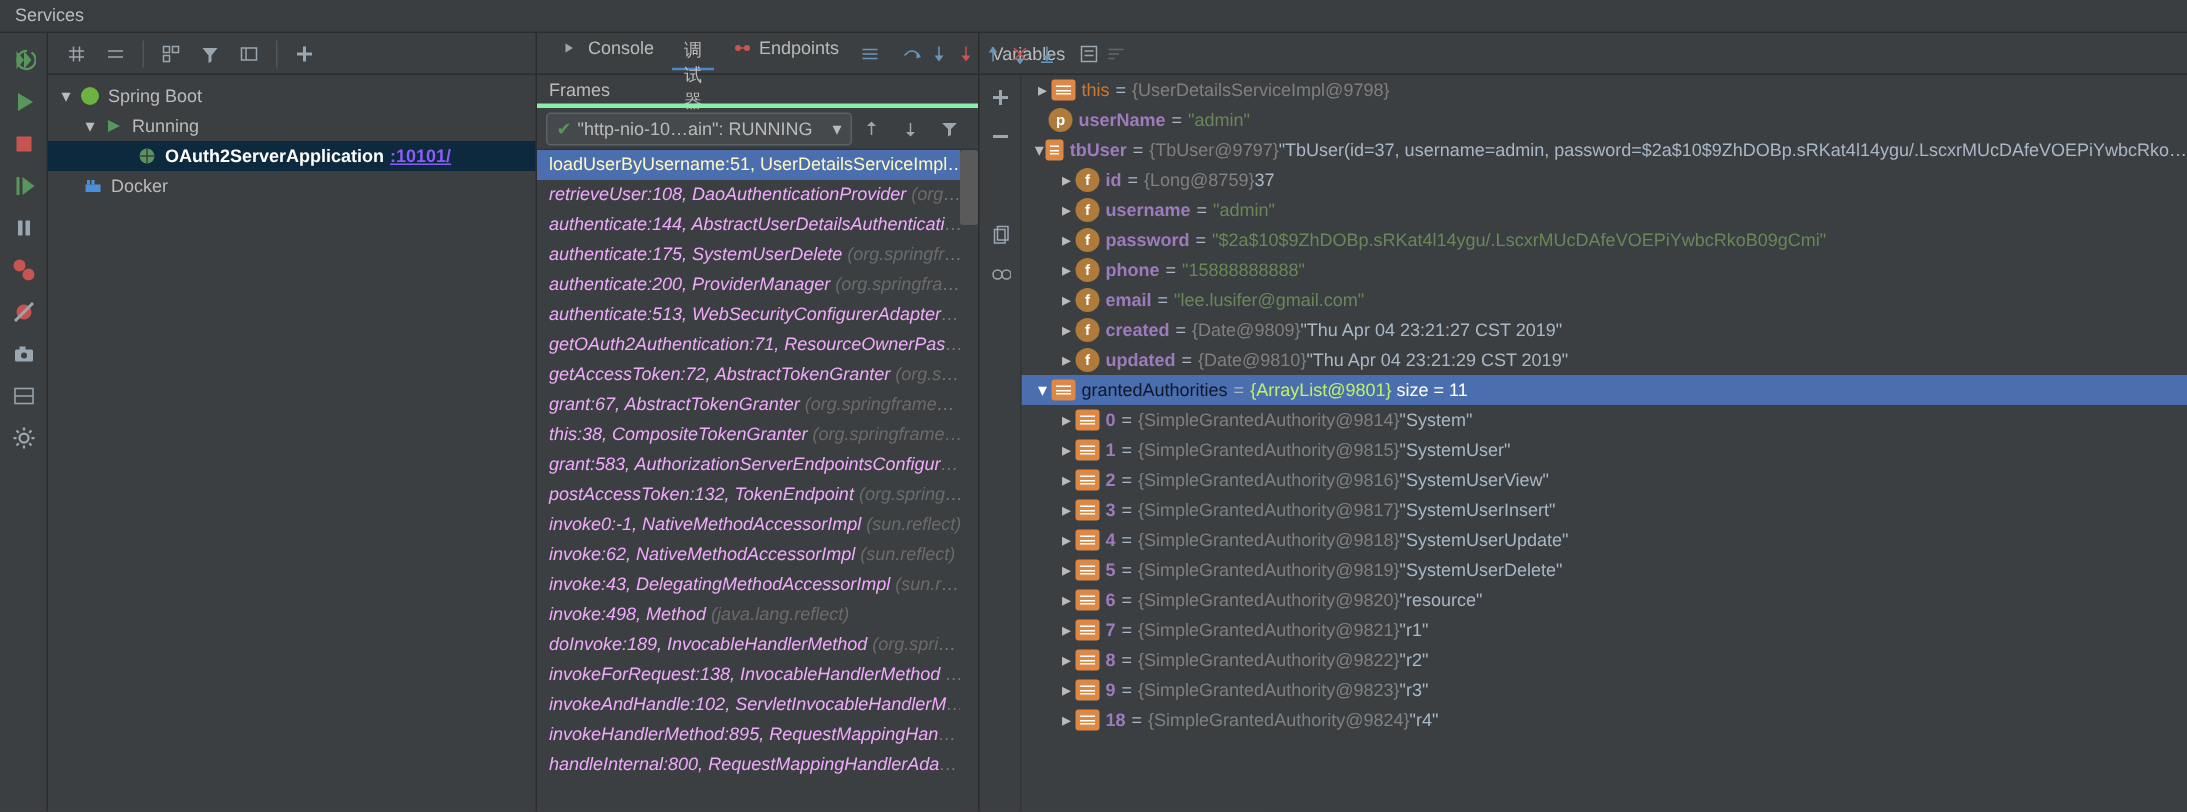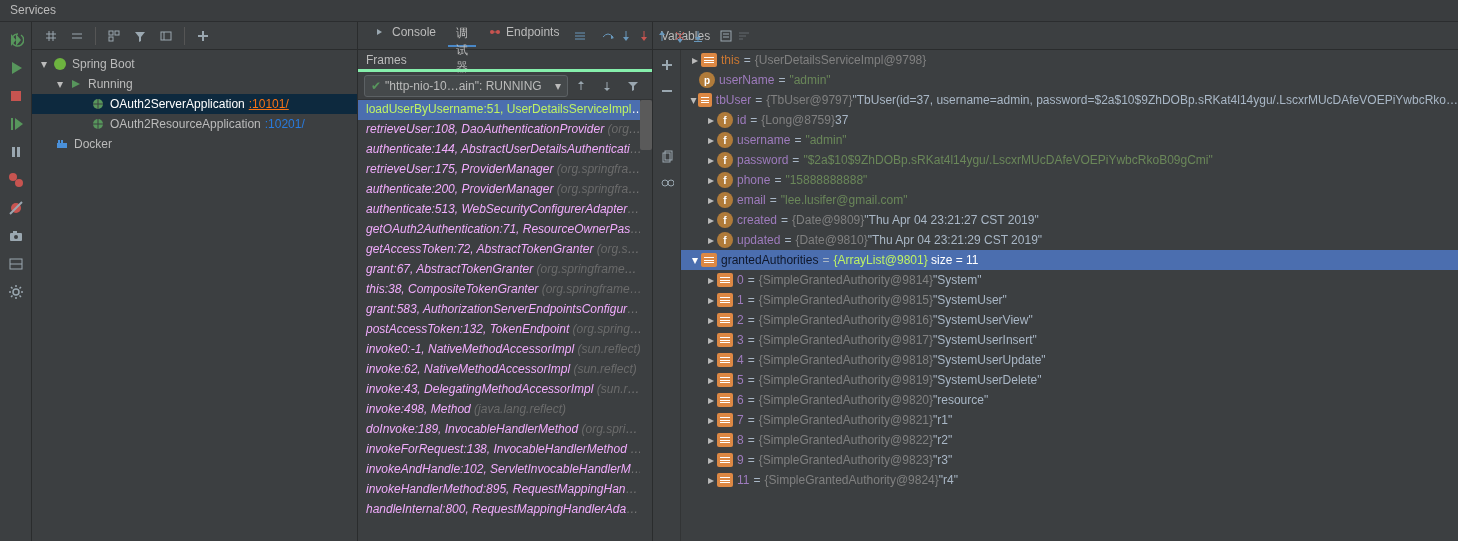--- a/index.html
+++ b/index.html
@@ -68,22 +68,22 @@
     padding-left: 6px;
     cursor: pointer;
     white-space: nowrap;
   }
   .tree-arrow {
     width: 12px; height: 12px; display:inline-flex; align-items:center; justify-content:center;
     margin-right: 2px;
   }
   .tree-icon { width:16px; height:16px; display:inline-flex; align-items:center; justify-content:center; margin-right:4px; }
   .indent1 { padding-left: 22px; }
-  .indent3 { padding-left: 58px; }
-  .tree-link { color:#f97316; text-decoration: underline; margin-left:4px; }
+  .indent3 { padding-left: 58px; font-weight: bold; }
+  .tree-link { color:#8b5cf6; text-decoration: underline; margin-left:4px; }
   .tree-dim { color:#287bde; margin-left:4px; }
 
   .frames-panel {
     width: 295px;
     background: #3c3f41;
     border-right: 1px solid #2a2c2d;
     display: flex;
     flex-direction: column;
     position: relative;
   }
@@ -118,21 +118,21 @@
     height: 20px;
     padding: 2px 8px;
     white-space: nowrap;
     overflow: hidden;
     text-overflow: ellipsis;
     color: #787878;
     font-style: italic;
   }
   .frame-row.selected { background:#4b6eaf; color:#fff; font-style: normal; }
   .frame-row .method { color:#f0abfc; }
-  .frame-row.selected .method { color:#bef264; }
+  .frame-row.selected .method { color:#fef9c3; }
   .frame-row .pkg { color:#6b6b6b; font-style: italic; }
   .frame-row.selected .pkg { color:#d0d0d0; font-style: italic; }
   .frames-scrollbar {
     position:absolute; right:0; top:78px; bottom:0; width:12px; background:#3c3f41;
   }
   .frames-scrollbar .thumb { position:absolute; top:0; width:12px; height:50px; background:#5a5a5a; border-radius:2px; }
 
   .vars-panel {
     flex: 1;
     background: #3c3f41;
@@ -192,21 +192,21 @@
   }
   .badge-orange { background:#b07b3a; color:#fff; }
   .list-badge {
     width:16px; height:14px; border-radius:2px;
     background:#dd8844;
     display:inline-flex; flex-direction:column; justify-content:space-evenly;
     padding:2px 3px;
     margin-right:4px;
   }
   .list-badge span { height:1px; background:#fff; }
-  .var-name { color:#9e7bbd; }
+  .var-name { color:#9e7bbd;font-weight:bold; }
   .var-name-red { color:#cc7832; }
   .eq { color:#a9b7c6; margin: 0 4px; }
   .obj-type { color:#808080; }
   .str-val { color:#6a8759; }
   .plain-val { color:#a9b7c6; }
   .d1 { padding-left: 8px; }
   .d2 { padding-left: 24px; }
   svg { display:block; }
 </style>
 </head>
@@ -338,30 +338,20 @@
       <div class="tree-row indent3" style="background:#0d293e;">
         <span class="tree-icon">
             <svg width="14" height="14">
               <circle cx="7" cy="7" r="5" fill="#57965c"></circle>
               <path d="M2 7h10M7 2v10" stroke="#3c3f41"></path>
             </svg>
           </span>
         <span style="color:#fff">OAuth2ServerApplication</span>
         <span class="tree-link">:10101/</span>
       </div>
-      <div class="tree-row indent3">
-        <span class="tree-icon">
-            <svg width="14" height="14">
-              <circle cx="7" cy="7" r="5" fill="#57965c"></circle>
-              <path d="M2 7h10M7 2v10" stroke="#3c3f41"></path>
-            </svg>
-          </span>
-        <span>OAuth2ResourceApplication</span>
-        <span class="tree-dim">:10201/</span>
-      </div>
       <div class="tree-row indent1">
         <span class="tree-icon">
             <svg width="14" height="14">
               <rect x="2" y="6" width="10" height="5" fill="#4a90d9"></rect>
               <rect x="3" y="3" width="2" height="3" fill="#4a90d9"></rect>
               <rect x="6" y="3" width="2" height="3" fill="#4a90d9"></rect>
             </svg>
           </span>
         <span>Docker</span>
       </div>
@@ -470,21 +460,21 @@
       <div class="toolbar-btn">
           <svg width="12" height="12">
             <path d="M1 2h10l-4 4v4l-2 1V6z" fill="#9aa7b0"></path>
           </svg>
         </div>
     </div>
     <div class="frames-list" id="frames-list">
         <div class="frame-row selected"><span class="method">loadUserByUsername:51, UserDetailsServiceImpl </span><span class="pkg">(co…</span></div>
         <div class="frame-row"><span class="method">retrieveUser:108, DaoAuthenticationProvider </span><span class="pkg">(org.s…</span></div>
         <div class="frame-row"><span class="method">authenticate:144, AbstractUserDetailsAuthenticatio…</span><span class="pkg"></span></div>
-        <div class="frame-row"><span class="method">retrieveUser:175, ProviderManager </span><span class="pkg">(org.springfram…</span></div>
+        <div class="frame-row"><span class="method">authenticate:175, SystemUserDelete </span><span class="pkg">(org.springfram…</span></div>
         <div class="frame-row"><span class="method">authenticate:200, ProviderManager </span><span class="pkg">(org.springfram…</span></div>
         <div class="frame-row"><span class="method">authenticate:513, WebSecurityConfigurerAdapter$…</span><span class="pkg"></span></div>
         <div class="frame-row"><span class="method">getOAuth2Authentication:71, ResourceOwnerPass…</span><span class="pkg"></span></div>
         <div class="frame-row"><span class="method">getAccessToken:72, AbstractTokenGranter </span><span class="pkg">(org.sp…</span></div>
         <div class="frame-row"><span class="method">grant:67, AbstractTokenGranter </span><span class="pkg">(org.springframew…</span></div>
         <div class="frame-row"><span class="method">this:38, CompositeTokenGranter </span><span class="pkg">(org.springframe…</span></div>
         <div class="frame-row"><span class="method">grant:583, AuthorizationServerEndpointsConfigurer$…</span><span class="pkg"></span></div>
         <div class="frame-row"><span class="method">postAccessToken:132, TokenEndpoint </span><span class="pkg">(org.springf…</span></div>
         <div class="frame-row"><span class="method">invoke0:-1, NativeMethodAccessorImpl </span><span class="pkg">(sun.reflect)</span></div>
         <div class="frame-row"><span class="method">invoke:62, NativeMethodAccessorImpl </span><span class="pkg">(sun.reflect)</span></div>
@@ -731,21 +721,21 @@
             <span class="obj-type">{SimpleGrantedAuthority@9823}</span> 
             <span class="plain-val">"r3"</span>
           </div>
           <div class="var-row d2">
             <span class="var-arrow">▸</span>
             <span class="list-badge">
               <span></span>
               <span></span>
               <span></span>
             </span>
-            <span class="var-name">11</span>
+            <span class="var-name">18</span>
             <span class="eq"> = </span>
             <span class="obj-type">{SimpleGrantedAuthority@9824}</span> 
             <span class="plain-val">"r4"</span>
           </div>
         </div>
     </div>
   </div>
 
 </div>
 

